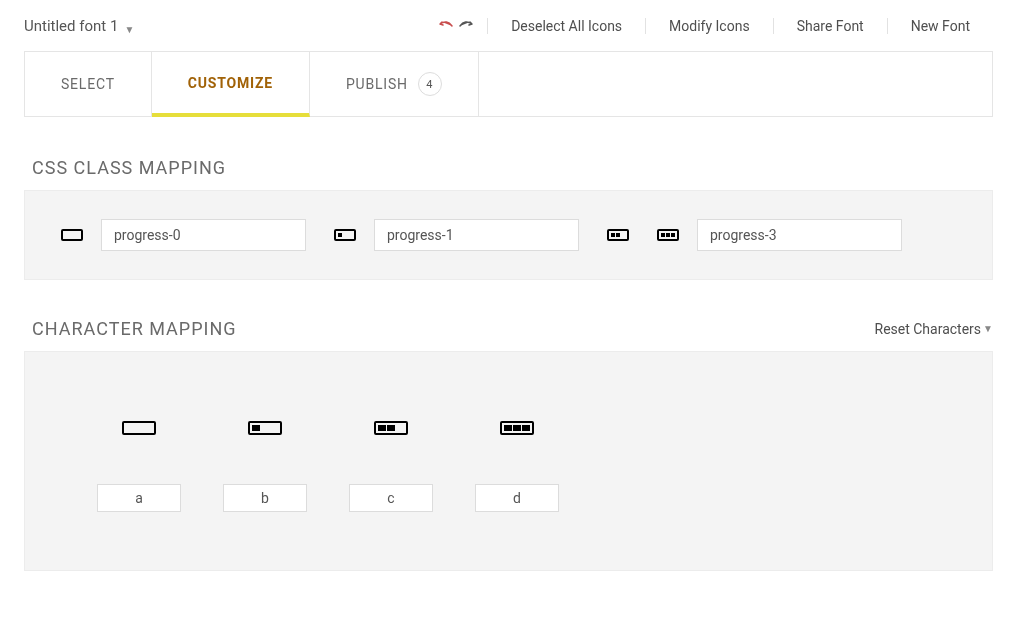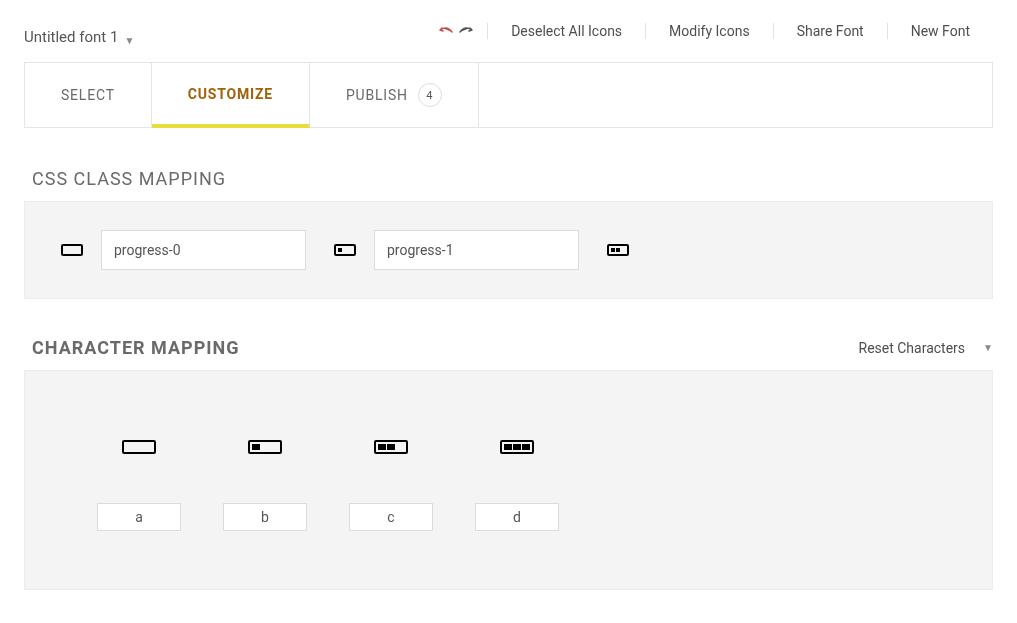--- a/index.html
+++ b/index.html
@@ -1,46 +1,46 @@
 <!DOCTYPE html>
 <html><head>
   <meta charset="utf-8">
   <style>
     * { box-sizing: border-box; margin: 0; padding: 0; font-family: -apple-system, BlinkMacSystemFont, "Segoe UI", Roboto, "Helvetica Neue", Arial, sans-serif; }
     body { background: #fff; color: #333; padding: 12px 24px; width: 1017px; }
     
     .topbar { display: flex; justify-content: space-between; align-items: center; padding: 4px 0 16px 0; }
-    .font-title { display: inline-flex; align-items: flex-end; gap: 6px; color: #565656; font-size: 15px; cursor: pointer; margin-top: 12px; }
+    .font-title { display: inline-flex; align-items: flex-end; gap: 6px; color: #565656; font-size: 15px; cursor: pointer; }
     .caret-down { font-size: 10px; color: #888; }
     
     .topbar-right { display: flex; align-items: center; gap: 0; }
     .undo-redo { display: flex; align-items: center; gap: 4px; padding: 0 12px; }
     .undo-icon svg path { stroke: #c84d4d; fill: #c84d4d; }
     .redo-icon svg path { stroke: #555; fill: #555; }
     .top-link { font-size: 14px; color: #4f4f4f; padding: 0 23px; border-left: 1px solid #e2e2e2; cursor: pointer; }
     .top-link:first-of-type { border-left: 1px solid #e2e2e2; }
     
     .tabs { display: flex; border: 1px solid #e5e5e5; height: 66px; }
     .tab { flex: 0 0 auto; display: flex; align-items: center; justify-content: center; padding: 0 36px; border-right: 1px solid #e5e5e5; font-size: 14px; letter-spacing: 0.8px; color: #6a6a6a; cursor: pointer; font-weight: 400; gap: 10px; height: 100%; }
     .tab.active { color: #a16207; font-weight: 700; border-bottom: 4px solid #e6de3a; margin-bottom: -1px; height: calc(100% + 1px); }
     .badge { display: inline-flex; align-items: center; justify-content: center; width: 24px; height: 24px; border: 1px solid #ddd; border-radius: 50%; font-size: 11px; color: #555; }
     
     .section-title { font-size: 18px; letter-spacing: 1px; color: #6a6a6a; margin: 40px 0 12px 8px; }
     
     .panel { background: #f4f4f4; border: 1px solid #ececec; padding: 28px 36px; }
     
     .css-grid { display: flex; flex-wrap: wrap; gap: 22px 28px; }
     .css-item { display: flex; align-items: center; gap: 18px; }
-    .css-input { width: 205px; height: 40px; border: 1px solid #dcdcdc; background: #fff; padding: 0 12px; font-size: 14px; color: #555; }
+    .css-input { width: 205px; height: 32px; border: 1px solid #dcdcdc; background: #fff; padding: 0 12px; font-size: 14px; color: #555; }
     
     .icon-box { display: inline-block; }
     .icon-box svg { display: block; }
     
     .char-header { display: flex; justify-content: space-between; align-items: center; margin-top: 38px; }
-    .reset-chars { font-size: 14px; color: #4f4f4f; display: inline-flex; align-items: center; gap: 18px; cursor: pointer; }
+    .reset-chars { font-size: 14px; color: #4f4f4f; display: inline-flex; align-items: center; gap: 2px; cursor: pointer; }
     
     .char-grid { display: flex; gap: 42px; padding: 24px 36px 30px 36px; flex-wrap: wrap; }
     .char-item { display: flex; flex-direction: column; align-items: center; gap: 32px; }
     .char-icon { height: 48px; display: flex; align-items: center; justify-content: center; }
     .char-input { width: 84px; height: 28px; border: 1px solid #dcdcdc; background: #fff; text-align: center; font-size: 14px; color: #555; }
   </style>
 </head>
 <body>
 
 <div class="topbar">
@@ -104,25 +104,36 @@
   </div>
       <div class="css-item">
     <span class="icon-box">
           <svg width="22" height="12" viewBox="0 0 22 12">
     <rect x="1" y="1" width="20" height="10" rx="1" fill="none" stroke="#000" stroke-width="2"></rect>
     <rect x="4" y="4" width="4" height="4" fill="#000"></rect>
             <rect x="9" y="4" width="4" height="4" fill="#000"></rect>
   </svg>
         </span>
   </div>
+      <div class="css-item">
+    <span class="icon-box">
+          <svg width="22" height="12" viewBox="0 0 22 12">
+    <rect x="1" y="1" width="20" height="10" rx="1" fill="none" stroke="#000" stroke-width="2"></rect>
+    <rect x="4" y="4" width="4" height="4" fill="#000"></rect>
+            <rect x="9" y="4" width="4" height="4" fill="#000"></rect>
+            <rect x="14" y="4" width="4" height="4" fill="#000"></rect>
+  </svg>
+        </span>
+    <input class="css-input" value="progress-3" style="">
+  </div>
     </div>
 </div>
 
 <div class="char-header">
-  <div class="section-title" style="margin:0 18px 0 8px;font-weight:bold;">CHARACTER MAPPING</div>
+  <div class="section-title" style="margin:0 18px 0 8px;">CHARACTER MAPPING</div>
   <div class="reset-chars">
     <span>Reset Characters</span>
     <span class="caret-down">▼</span>
   </div>
 </div>
 <div class="panel" style="margin-top:12px;">
   <div class="char-grid" id="char-grid">
       <div class="char-item">
     <div class="char-icon">
           <svg width="34" height="14" viewBox="0 0 34 14">

